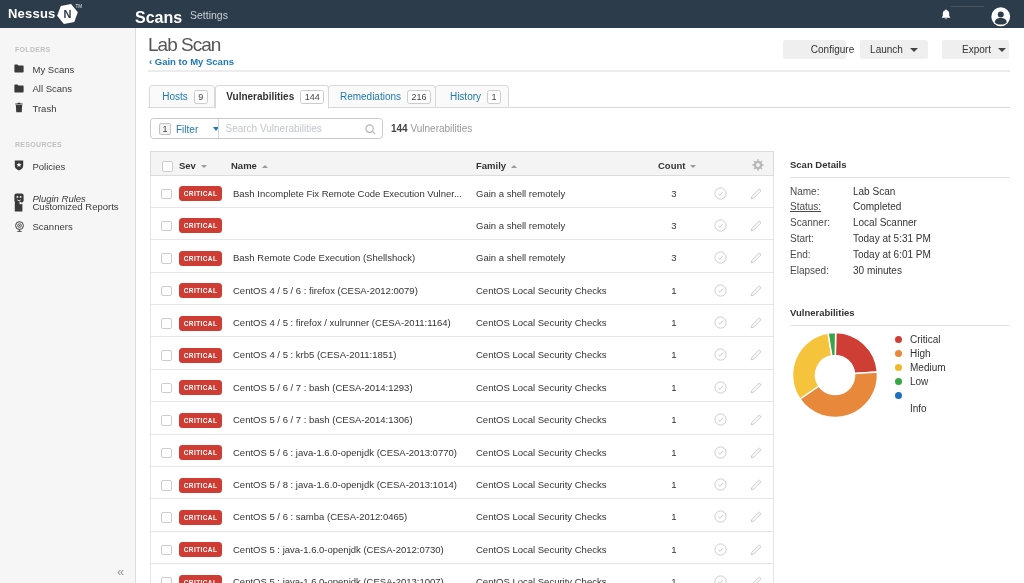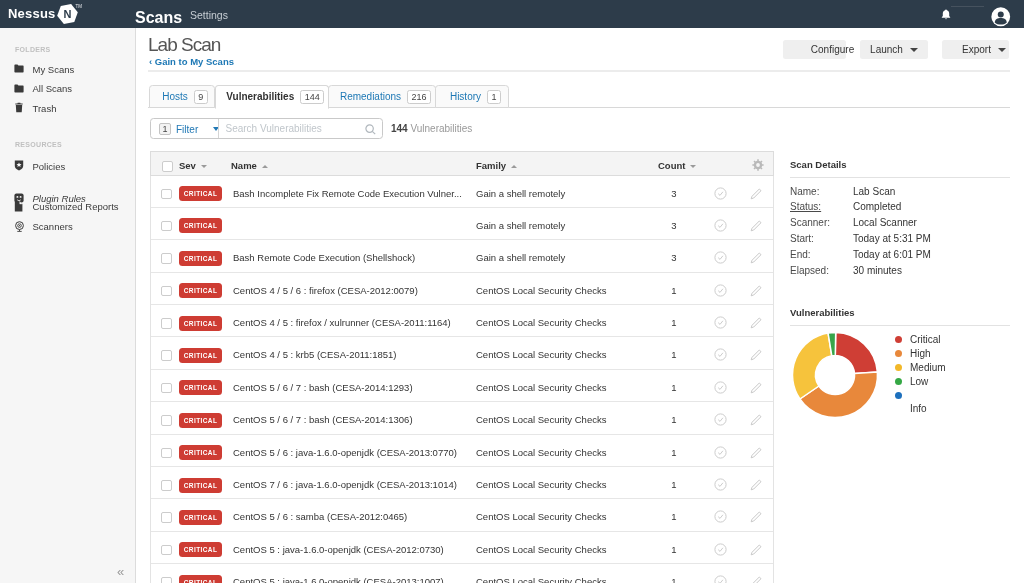--- a/index.html
+++ b/index.html
@@ -314,21 +314,21 @@
           <circle cx="6.5" cy="6.5" r="5.6" fill="none" stroke="#ccc" stroke-width="1"></circle>
           <path d="M4.2 6.7 L6 8.4 L8.9 4.8" fill="none" stroke="#ccc" stroke-width="1"></path>
         </svg>
         <svg class="ic2" width="13" height="13" viewBox="0 0 13 13">
           <path d="M1.2 11.8 L2 9.3 L9.3 2 L11 3.7 L3.7 11 Z" fill="none" stroke="#c8c8c8" stroke-width="1" stroke-linejoin="round"></path>
         </svg>
       </div>
       <div class="row">
         <div class="cb"></div>
         <div class="sev">CRITICAL</div>
-        <div class="nm">CentOS 7 / 6 : java-1.6.0-openjdk (CESA-2013:1014)</div>
+        <div class="nm">CentOS 5 / 8 : java-1.6.0-openjdk (CESA-2013:1014)</div>
         <div class="fam">CentOS Local Security Checks</div>
         <div class="cnt">1</div>
         <svg class="ic1" width="13" height="13" viewBox="0 0 13 13">
           <circle cx="6.5" cy="6.5" r="5.6" fill="none" stroke="#ccc" stroke-width="1"></circle>
           <path d="M4.2 6.7 L6 8.4 L8.9 4.8" fill="none" stroke="#ccc" stroke-width="1"></path>
         </svg>
         <svg class="ic2" width="13" height="13" viewBox="0 0 13 13">
           <path d="M1.2 11.8 L2 9.3 L9.3 2 L11 3.7 L3.7 11 Z" fill="none" stroke="#c8c8c8" stroke-width="1" stroke-linejoin="round"></path>
         </svg>
       </div>

